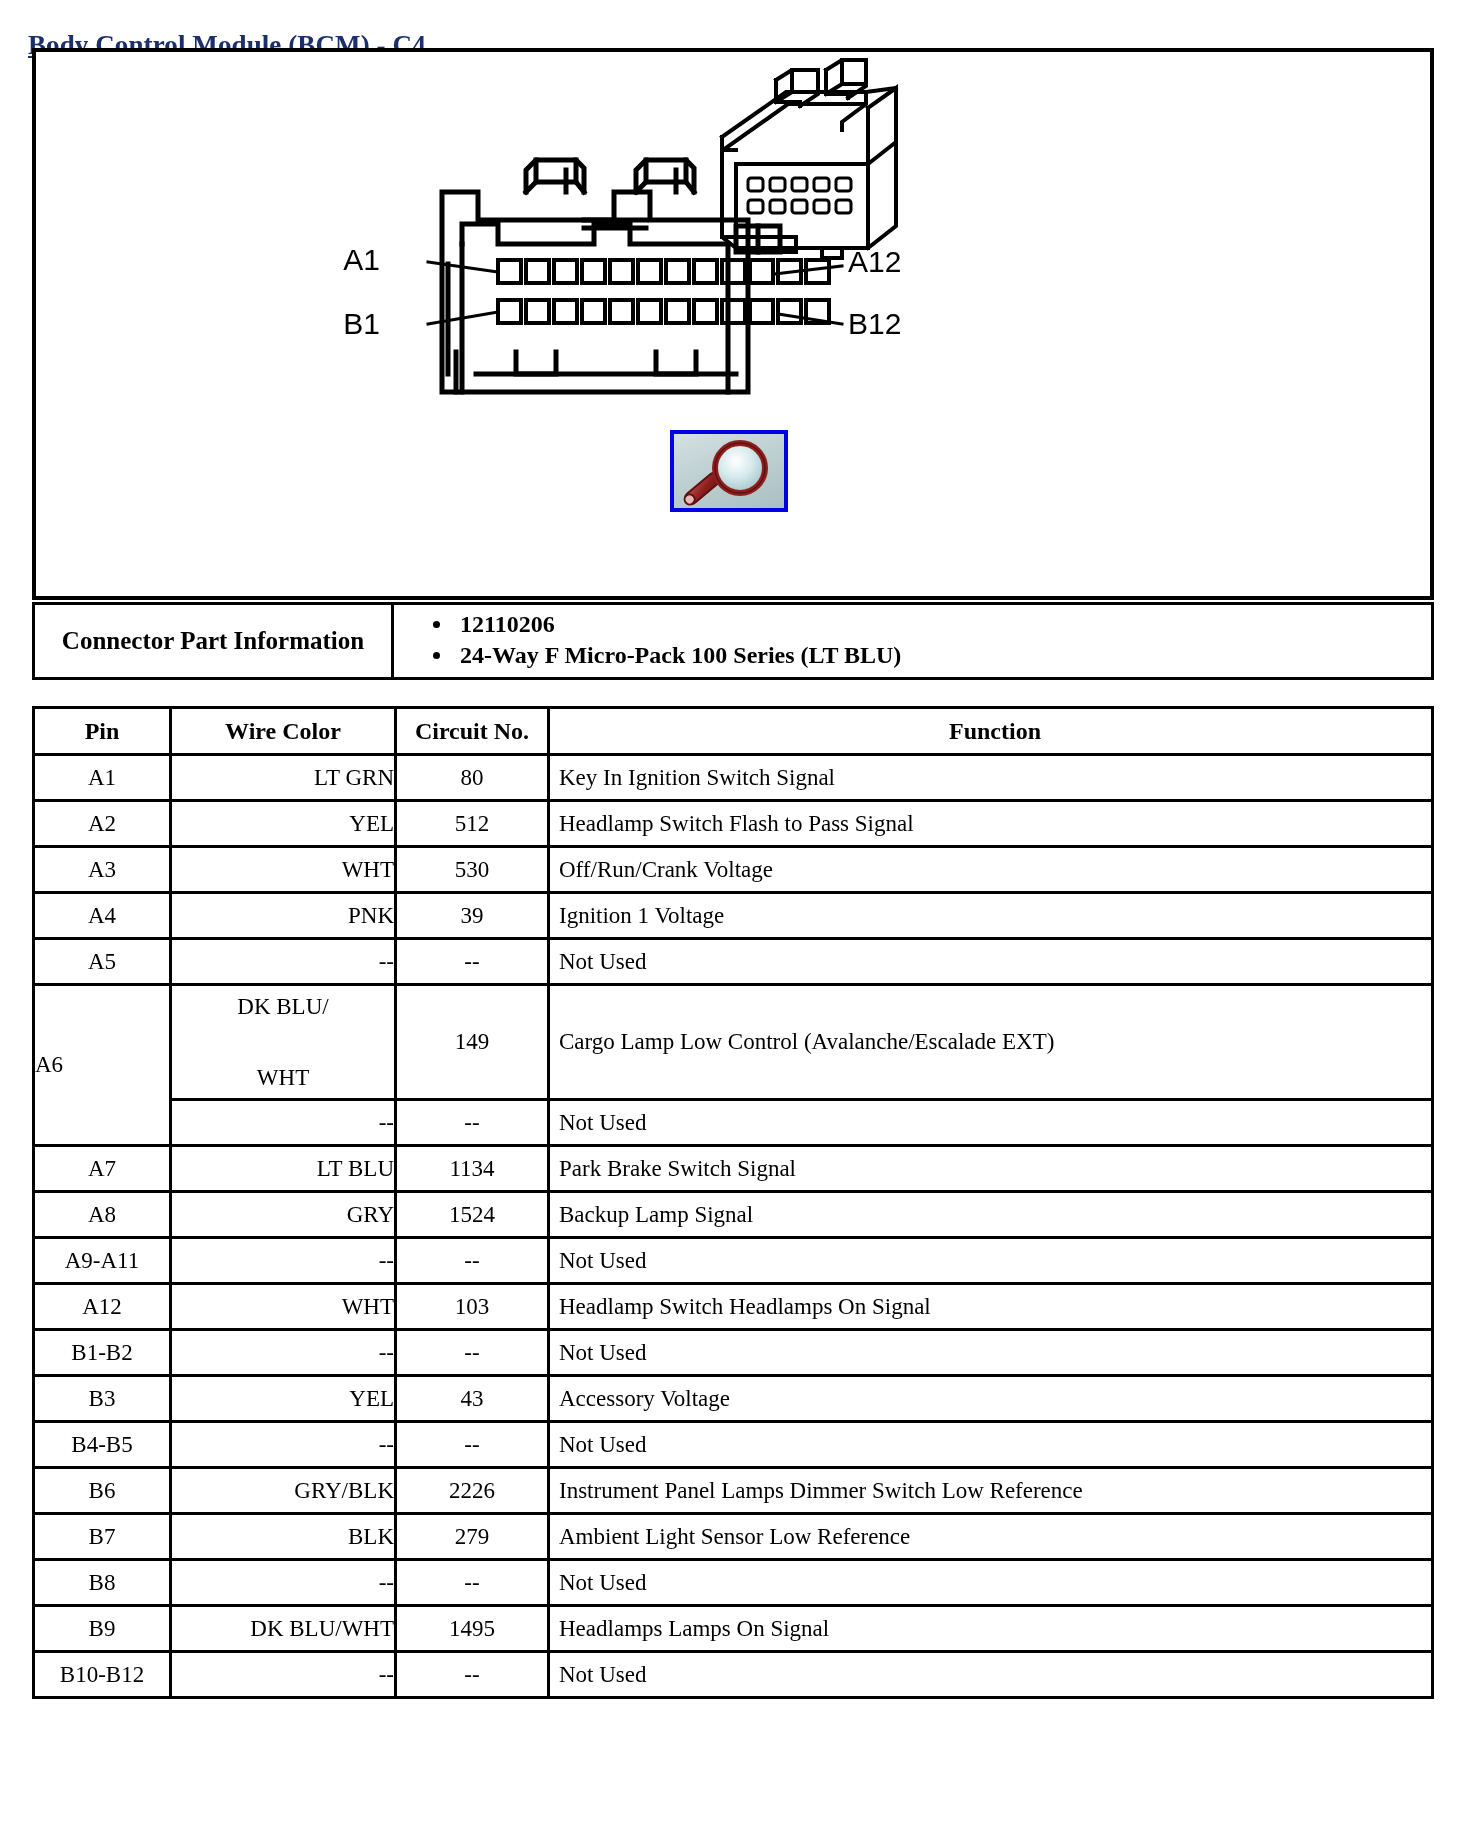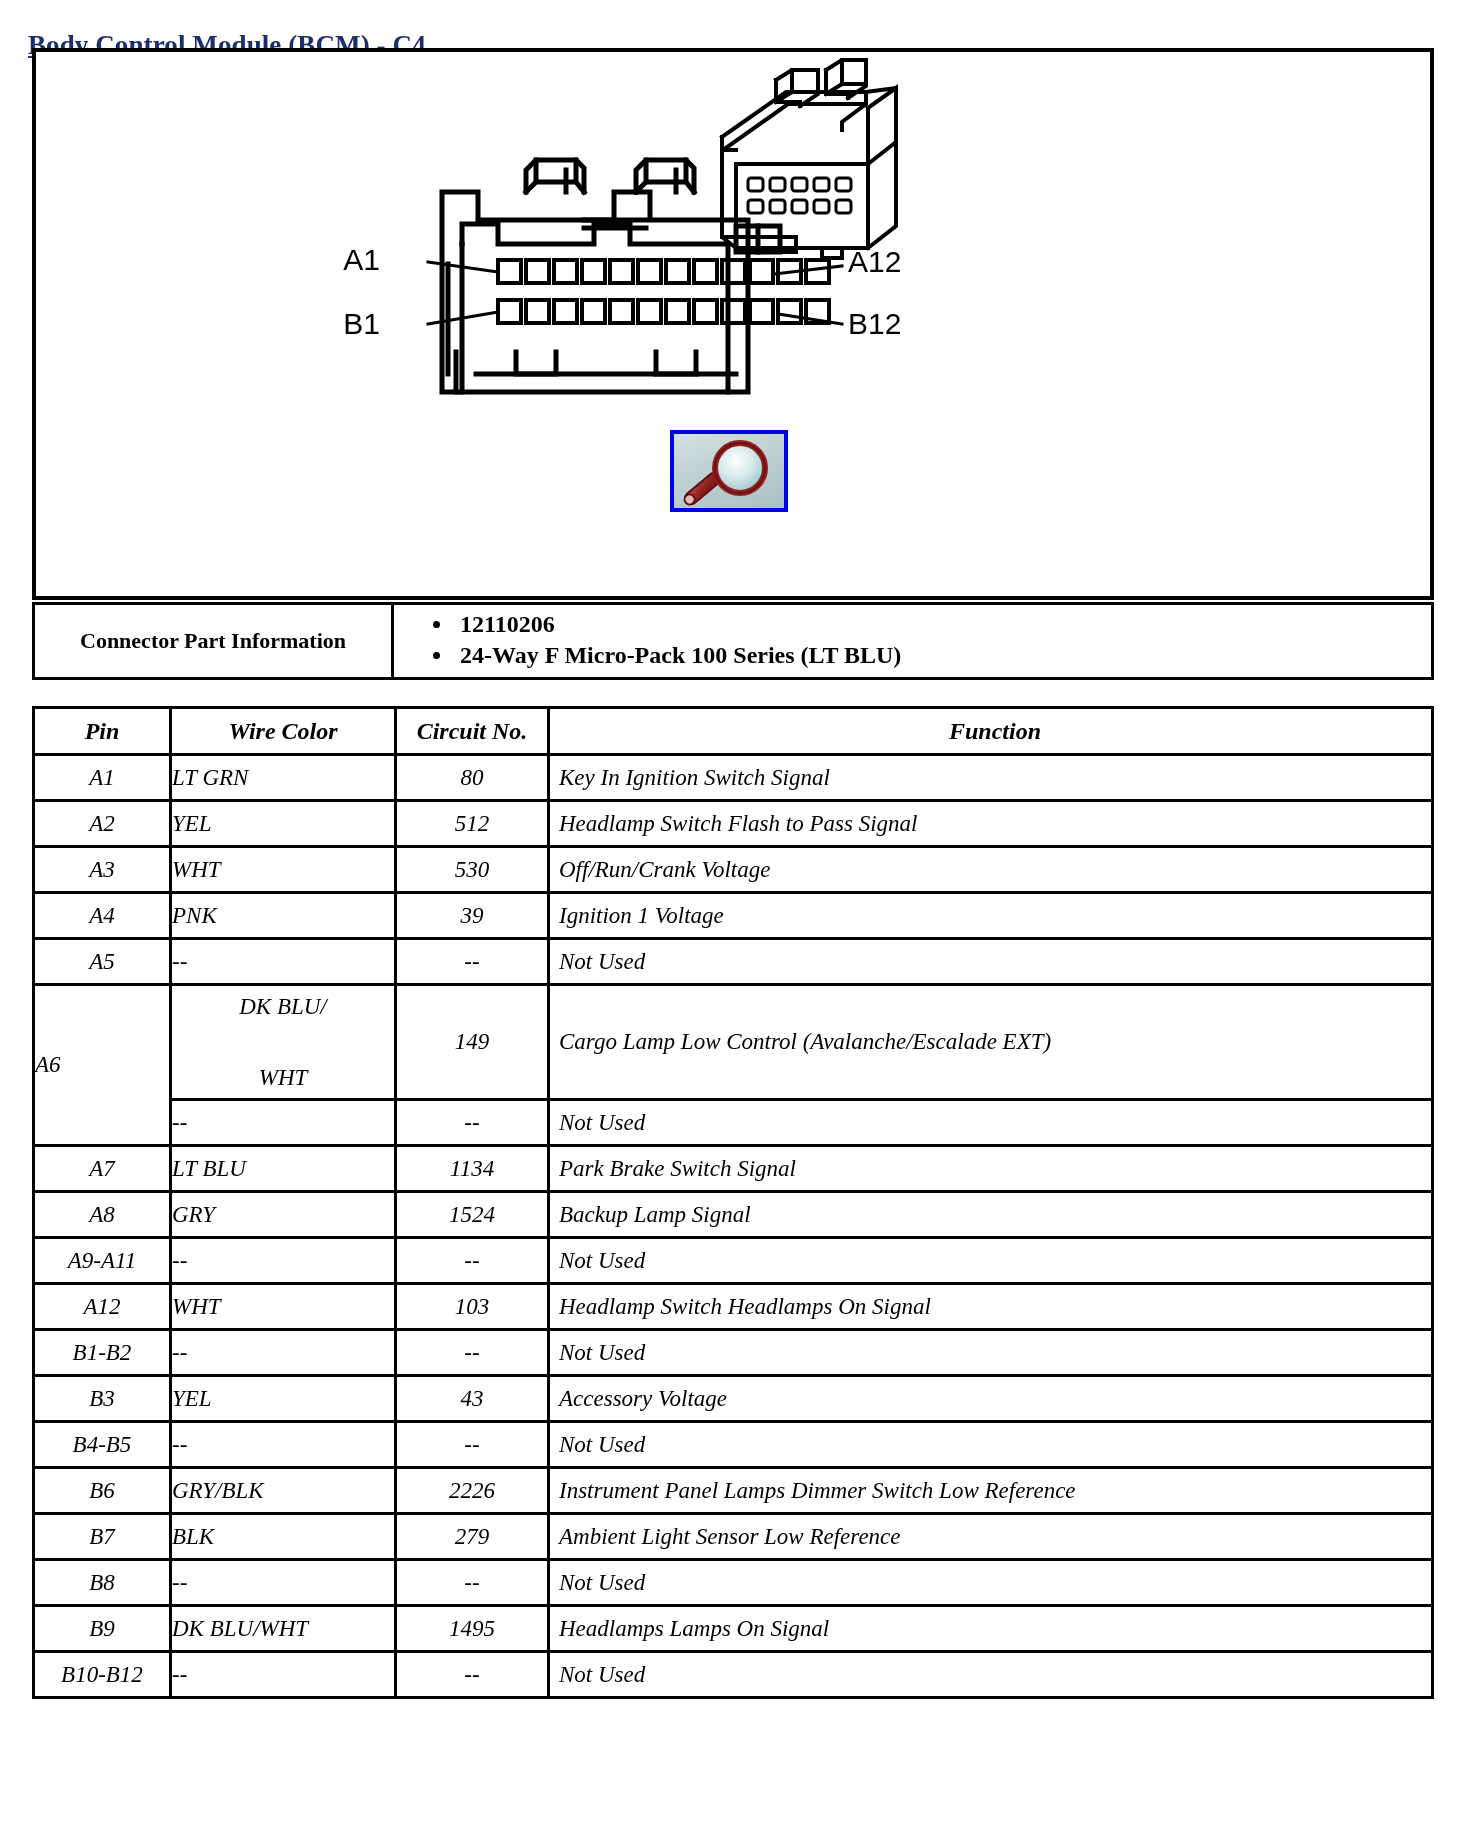--- a/index.html
+++ b/index.html
@@ -77,35 +77,34 @@
   }
   .cpi-table {
     left: 32px;
     top: 602px;
     width: 1402px;
   }
   .pin-table {
     left: 32px;
     top: 706px;
     width: 1402px;
-    font-style: italic;
   }
 
   .cpi-table td,
   .pin-table th,
   .pin-table td {
     border: 3px solid #000000;
     padding: 0;
     vertical-align: middle;
   }
 
   .cpi-label {
     width: 356px;
     text-align: center;
-    font-size: 22px;
+    font-size: 25px;
     font-weight: bold;
     height: 72px;
   }
   .cpi-list {
     padding: 4px 0 6px 0 !important;
   }
   .cpi-list ul {
     margin: 0;
     padding: 0 0 0 60px;
     list-style: disc;
@@ -121,21 +120,21 @@
     font-size: 24px;
     font-weight: bold;
     text-align: center;
     height: 44px;
   }
   .pin-table td {
     font-size: 23px;
     height: 43px;
   }
   .col-pin      { width: 134px; text-align: center; }
-  .col-wire     { width: 222px; text-align: left; }
+  .col-wire     { width: 222px; text-align: right; }
   .col-circuit  { width: 150px; text-align: center; }
   .col-function { text-align: left; padding-left: 9px !important; }
 
   
   .pin-merged { text-align: left; }
 
   .wire-stack {
     display: flex;
     flex-direction: column;
     justify-content: space-between;

